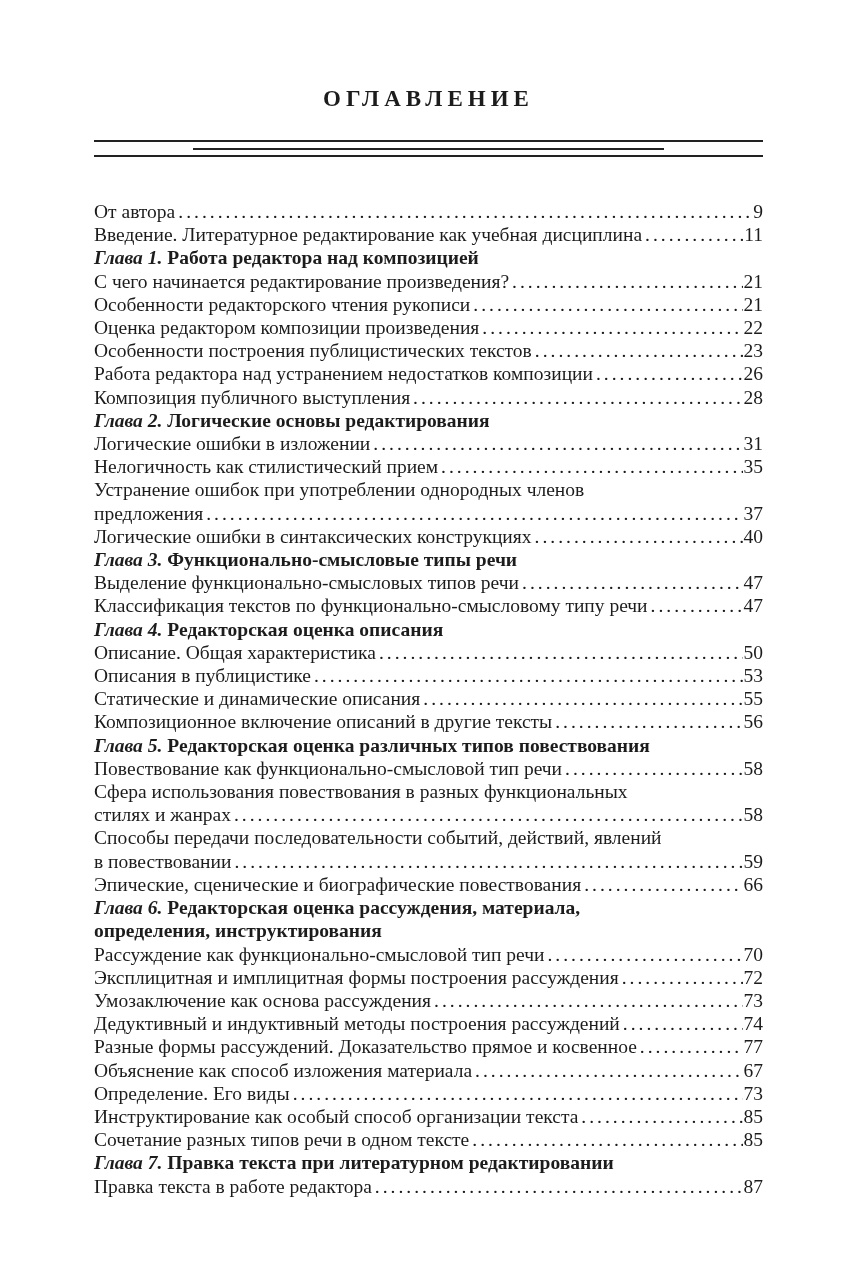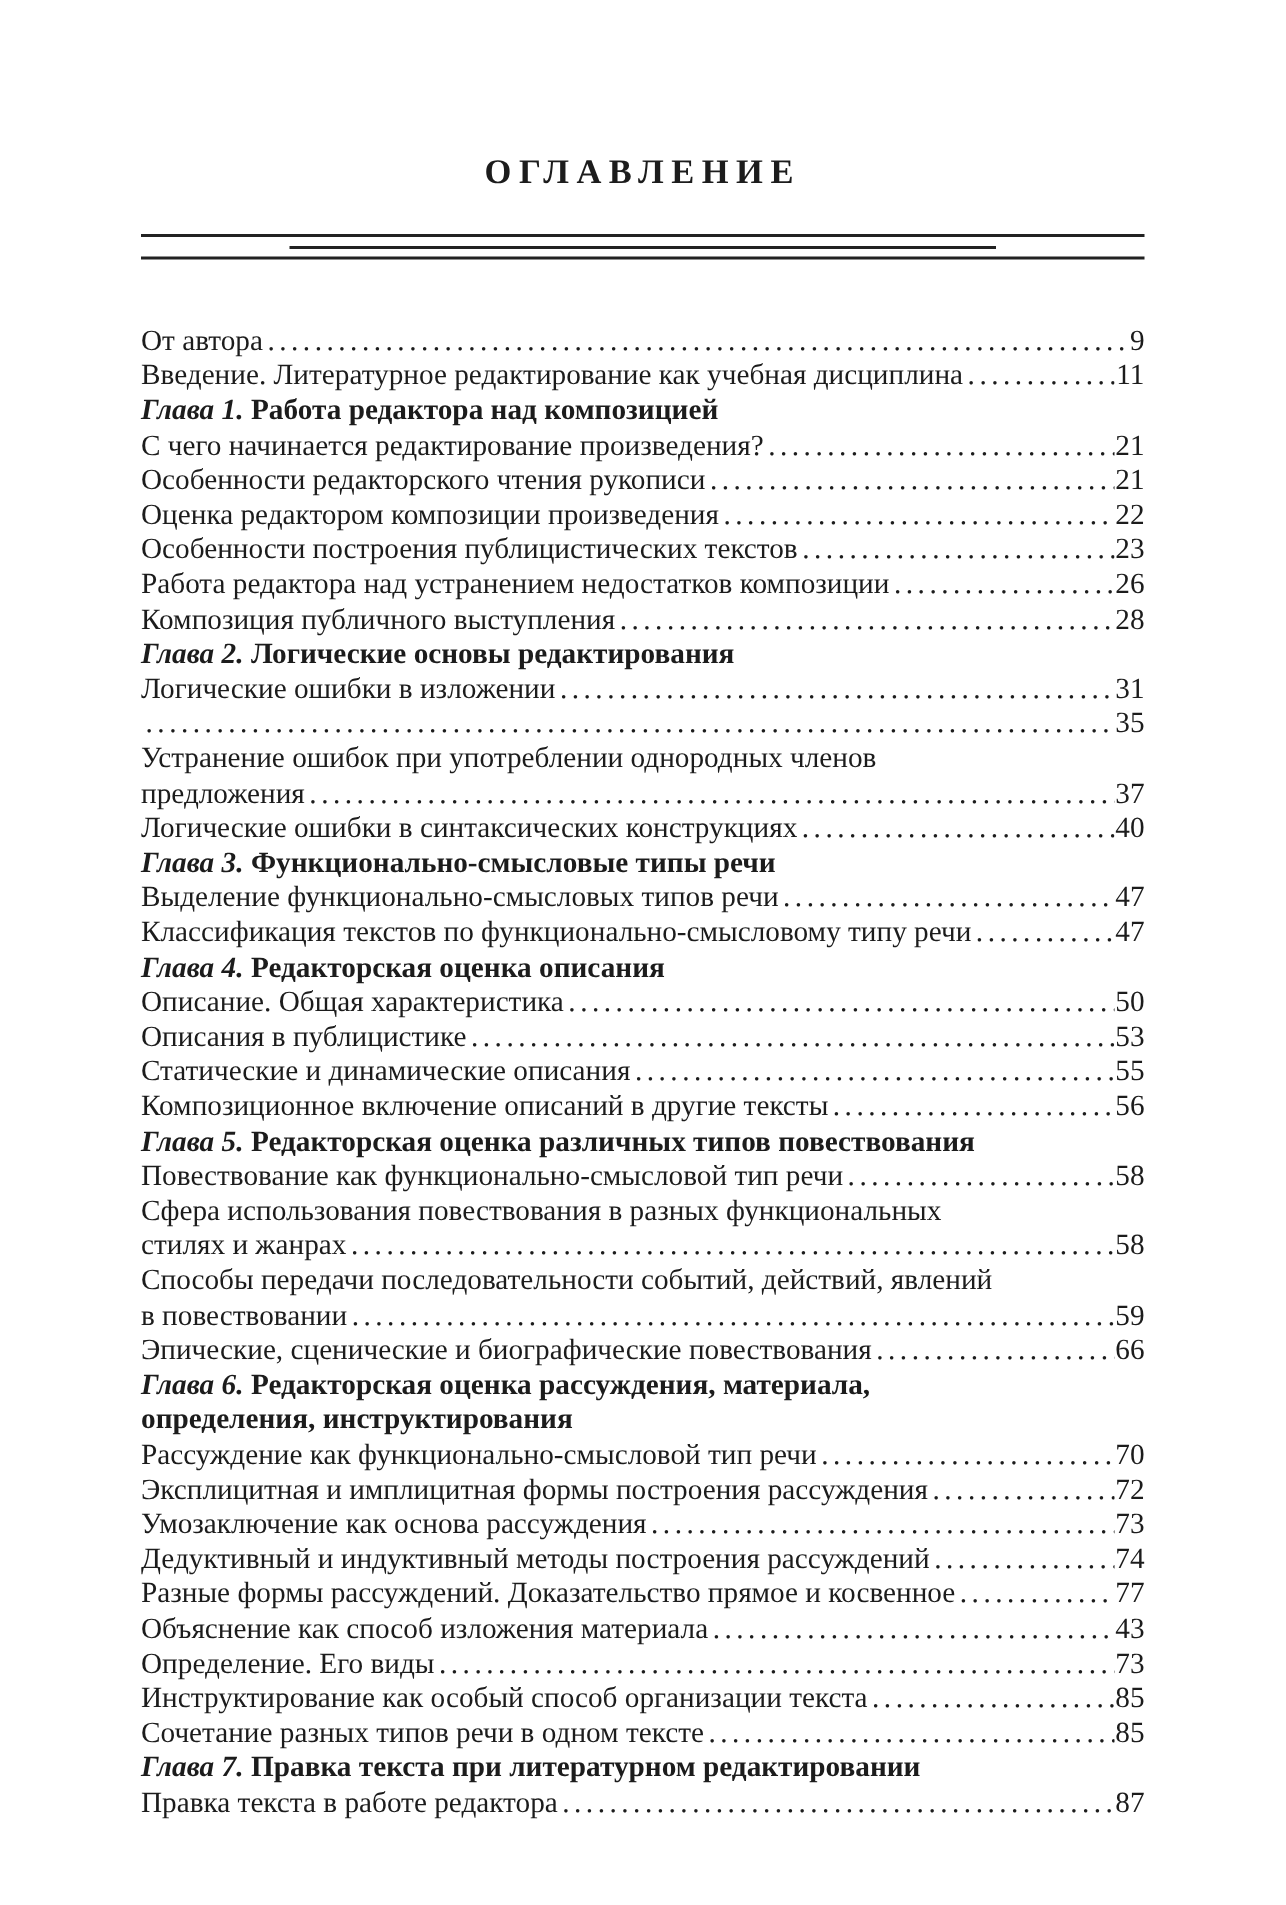--- a/index.html
+++ b/index.html
@@ -15,21 +15,21 @@
     font-family: "Liberation Serif", "DejaVu Serif", serif;
     color: #1c1c1c;
   }
   .page {
     box-sizing: border-box;
     width: 857px;
     height: 1270px;
     padding: 84px 94px 0 94px;
   }
   .title {
-    margin: 16px;
+    margin: 0;
     text-align: center;
     font-size: 23px;
     line-height: 30px;
     font-weight: bold;
     letter-spacing: 5px;
   }
   .rule {
     margin: 26px 0 20px 0;
   }
   .rule-top, .rule-bottom {
@@ -135,20 +135,21 @@
         <span class="dots"></span>
         <span class="page-num">28</span>
       </div>
       <div class="chapter"><span class="ch-label">Глава 2.</span><span class="ch-title">Логические основы редактирования</span></div>
       <div class="entry-row">
         <span class="entry-text">Логические ошибки в изложении</span>
         <span class="dots"></span>
         <span class="page-num">31</span>
       </div>
       <div class="entry-row">
+        <span class="entry-text">Нелогичность как стилистический прием</span>
         <span class="dots"></span>
         <span class="page-num">35</span>
       </div>
       <div class="entry-cont">Устранение ошибок при употреблении однородных членов</div>
       <div class="entry-row">
         <span class="entry-text">предложения</span>
         <span class="dots"></span>
         <span class="page-num">37</span>
       </div>
       <div class="entry-row">
@@ -233,21 +234,21 @@
         <span class="page-num">74</span>
       </div>
       <div class="entry-row">
         <span class="entry-text">Разные формы рассуждений. Доказательство прямое и косвенное</span>
         <span class="dots"></span>
         <span class="page-num">77</span>
       </div>
       <div class="entry-row">
         <span class="entry-text">Объяснение как способ изложения материала</span>
         <span class="dots"></span>
-        <span class="page-num">43</span>
+        <span class="page-num">67</span>
       </div>
       <div class="entry-row">
         <span class="entry-text">Определение. Его виды</span>
         <span class="dots"></span>
         <span class="page-num">73</span>
       </div>
       <div class="entry-row">
         <span class="entry-text">Инструктирование как особый способ организации текста</span>
         <span class="dots"></span>
         <span class="page-num">85</span>

